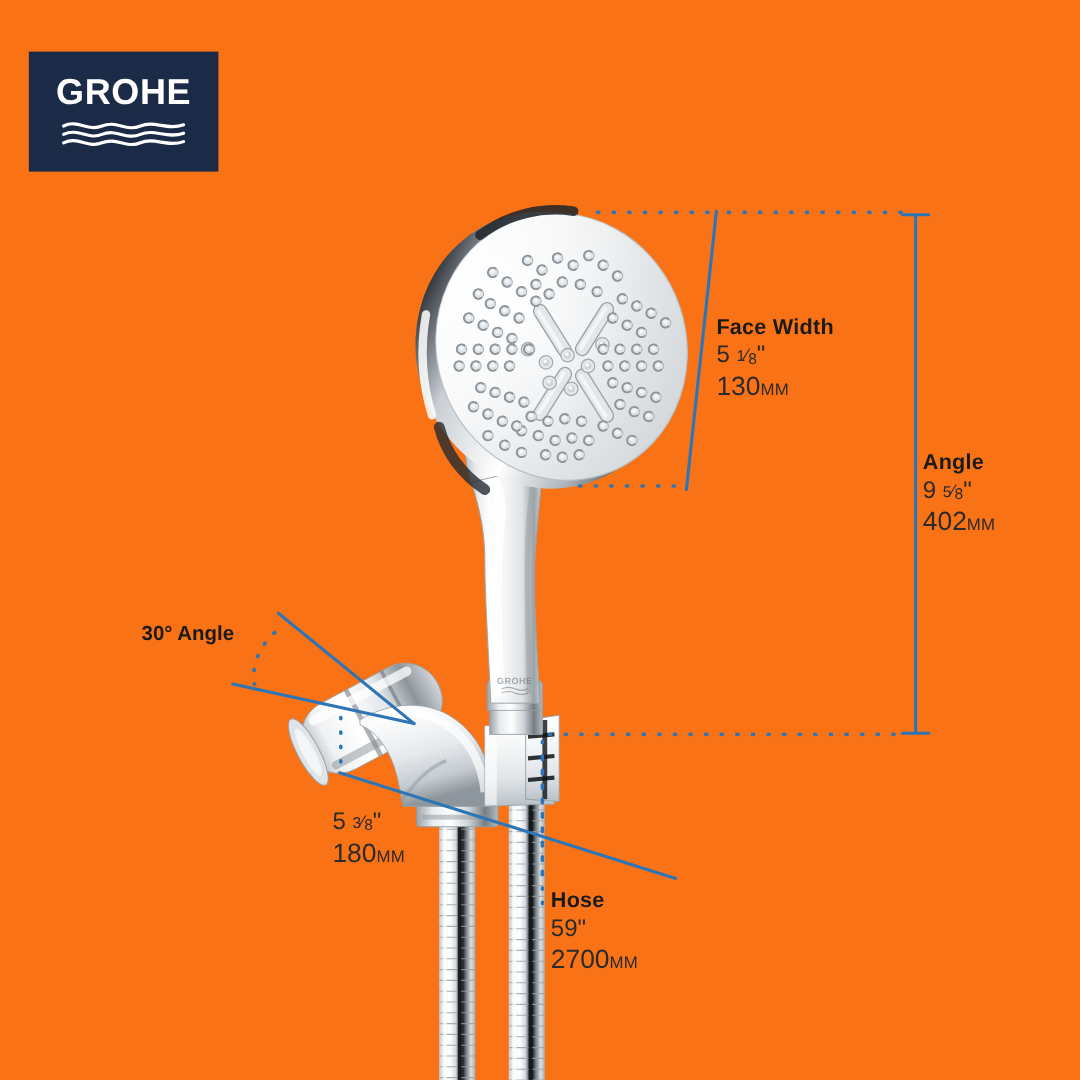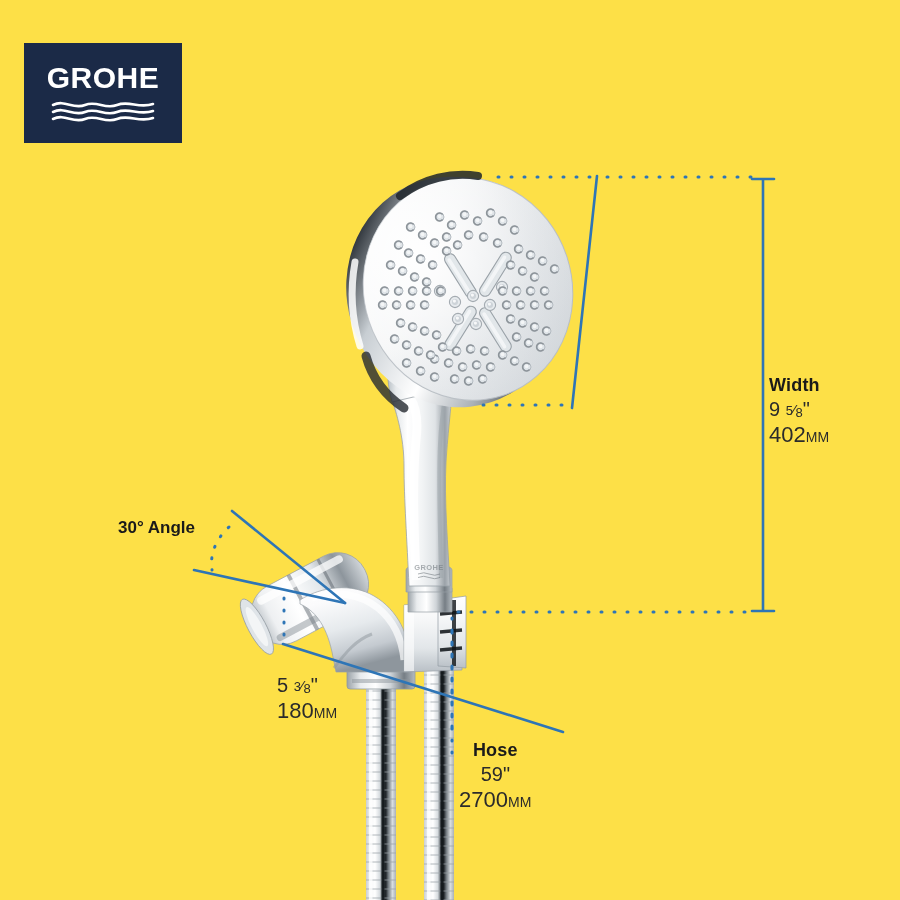--- a/index.html
+++ b/index.html
@@ -7,21 +7,21 @@
     padding: 0;
     background: #ffffff;
   }
   body {
     font-family: "Liberation Sans", sans-serif;
   }
   #stage {
     position: relative;
     width: 900px;
     height: 900px;
-    background: #fde047;
+    background: #f97316;
     overflow: hidden;
   }
 
   
   .logo-box {
     position: absolute;
     left: 24px;
     top: 43px;
     width: 158px;
     height: 100px;
@@ -432,43 +432,52 @@
     <path d="M 229,527 C 214,541 210,556 212,570" fill="none" stroke="#2e75b6" stroke-width="3" stroke-linecap="round" stroke-dasharray="1 11"></path>
 
     <line x1="284" y1="598" x2="284" y2="642" stroke="#2e75b6" stroke-width="3" stroke-linecap="round" stroke-dasharray="1 11"></line>
     <line x1="452" y1="632" x2="452" y2="760" stroke="#2e75b6" stroke-width="3" stroke-linecap="round" stroke-dasharray="1 11"></line>
 
     <line x1="283" y1="644" x2="563" y2="732" stroke="#2e75b6" stroke-width="2.6" stroke-linecap="round"></line>
 
     <line x1="452" y1="618" x2="452" y2="735" stroke="#2e75b6" stroke-width="3" stroke-linecap="round" stroke-dasharray="1 11"></line>
   </svg>
 
+  <div class="dim" style="left:597px; top:262px;">
+    <div class="dim-title">Face Width</div>
+    <div class="dim-imp">
+      <span>5</span>&nbsp;<span class="frac"><span class="num">1</span><span class="sl">⁄</span><span class="den">8</span></span>"
+    </div>
+    <div class="dim-met">
+      <span>130</span><span class="unit">MM</span>
+    </div>
+  </div>
 
   <div class="dim" style="left:769px; top:375px;">
-    <div class="dim-title">Width</div>
+    <div class="dim-title">Angle</div>
     <div class="dim-imp">
       <span>9</span>&nbsp;<span class="frac"><span class="num">5</span><span class="sl">⁄</span><span class="den">8</span></span>"
     </div>
     <div class="dim-met">
       <span>402</span><span class="unit">MM</span>
     </div>
   </div>
 
   <div class="label-plain" style="left:118px; top:518px;">30° Angle</div>
 
   <div class="dim" style="left:277px; top:674px;">
     <div class="dim-imp">
       <span>5</span>&nbsp;<span class="frac"><span class="num">3</span><span class="sl">⁄</span><span class="den">8</span></span>"
     </div>
     <div class="dim-met">
       <span>180</span><span class="unit">MM</span>
     </div>
   </div>
 
-  <div class="dim" style="left:459px; top:740px;text-align:center;">
+  <div class="dim" style="left:459px; top:740px;">
     <div class="dim-title">Hose</div>
     <div class="dim-imp">59"</div>
     <div class="dim-met">
       <span>2700</span><span class="unit">MM</span>
     </div>
   </div>
 
 </div>
 
 </body></html>

